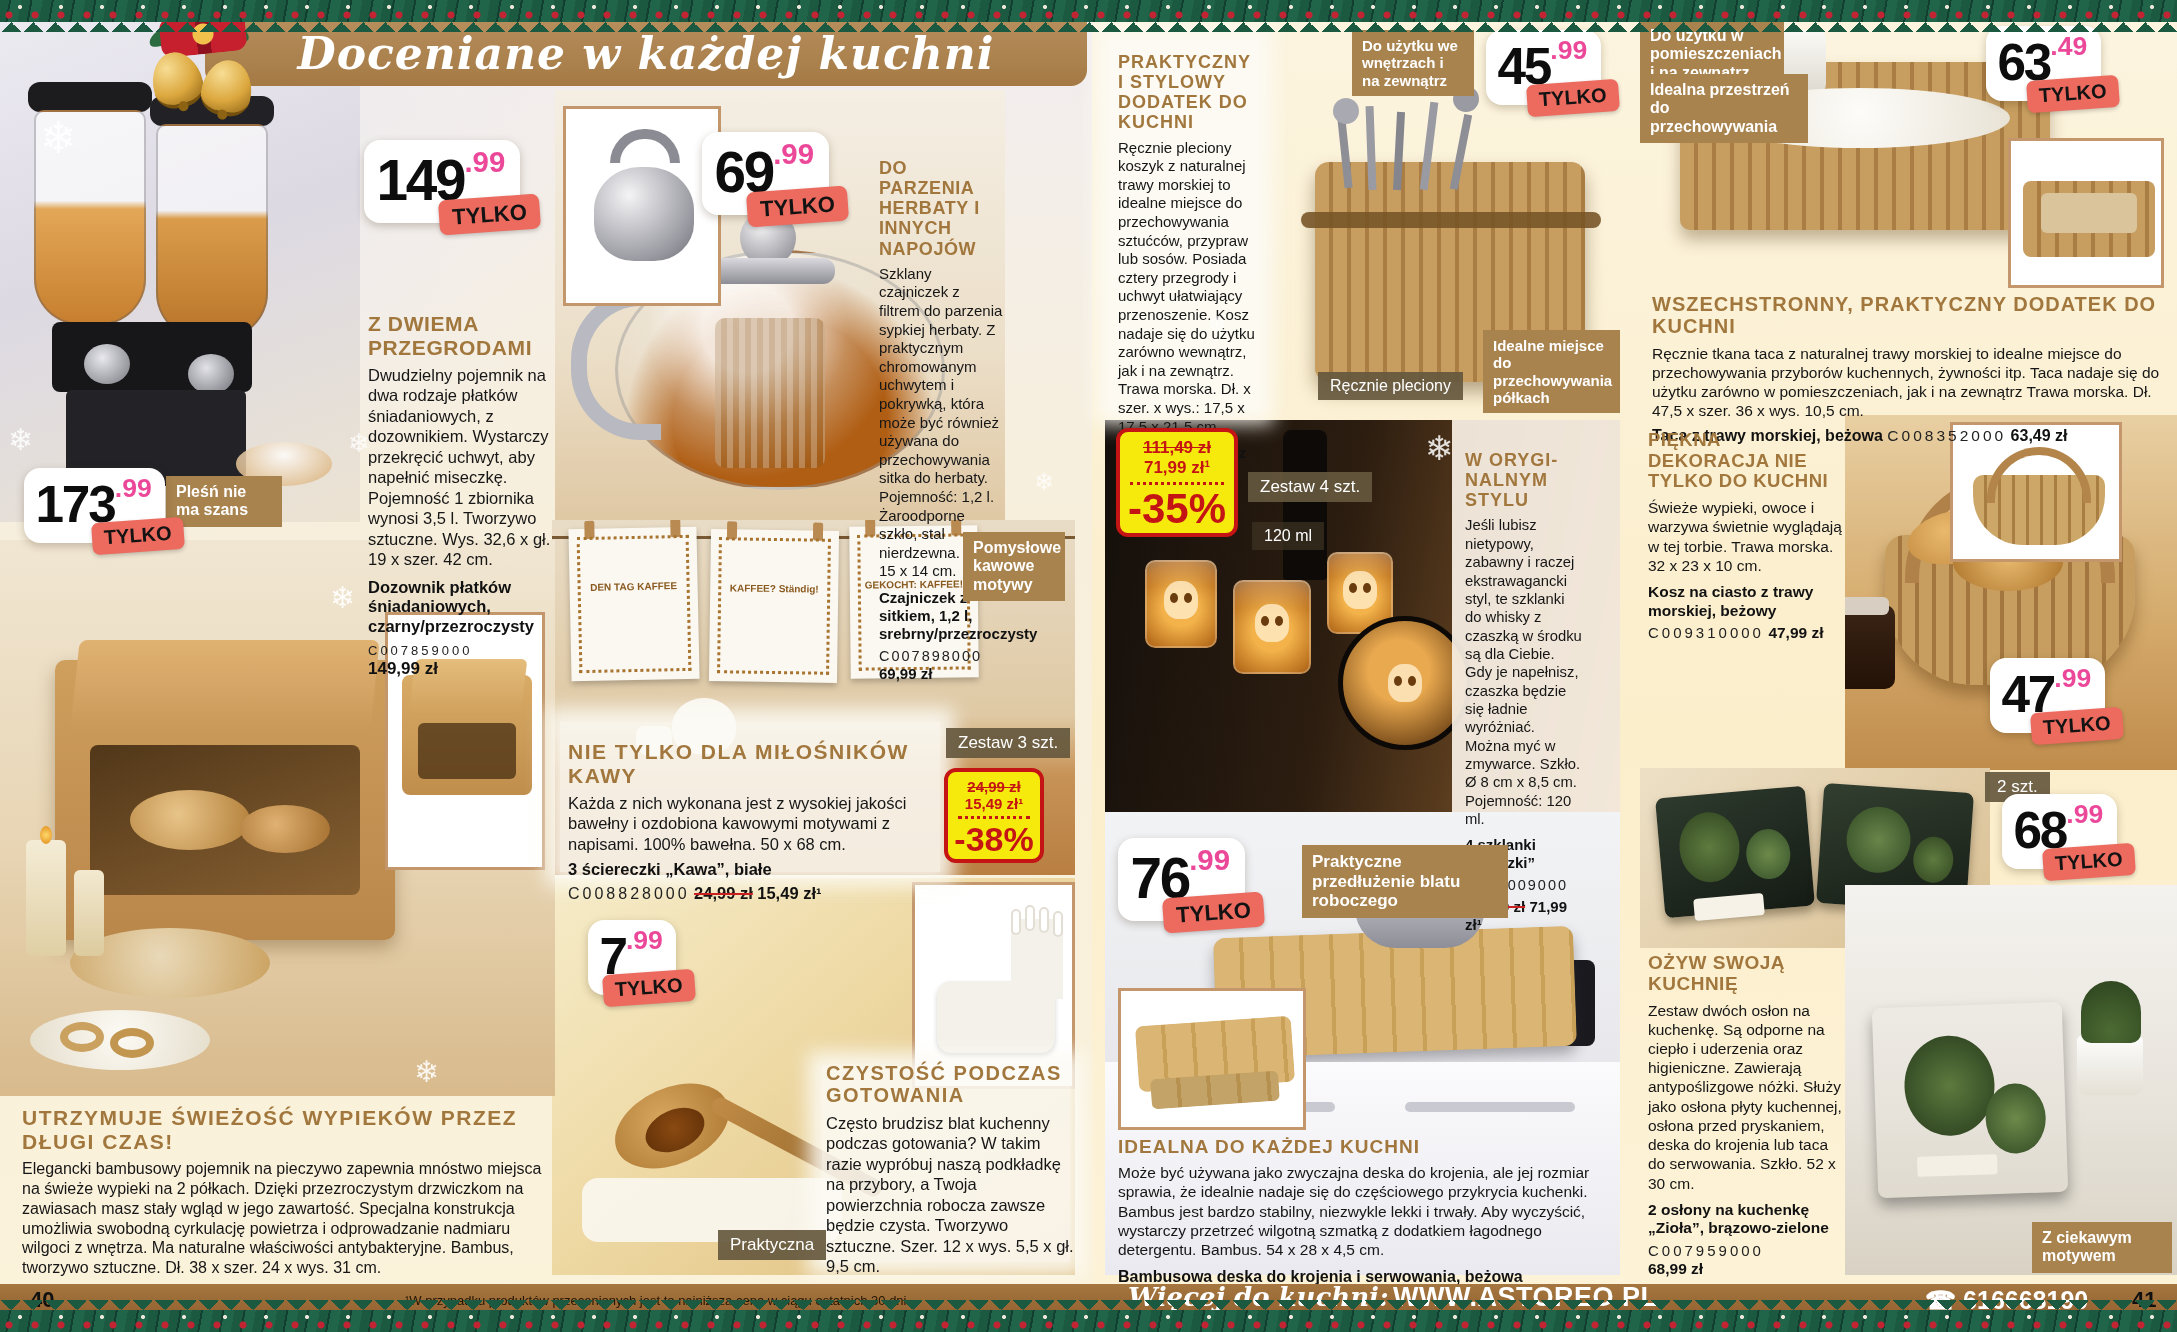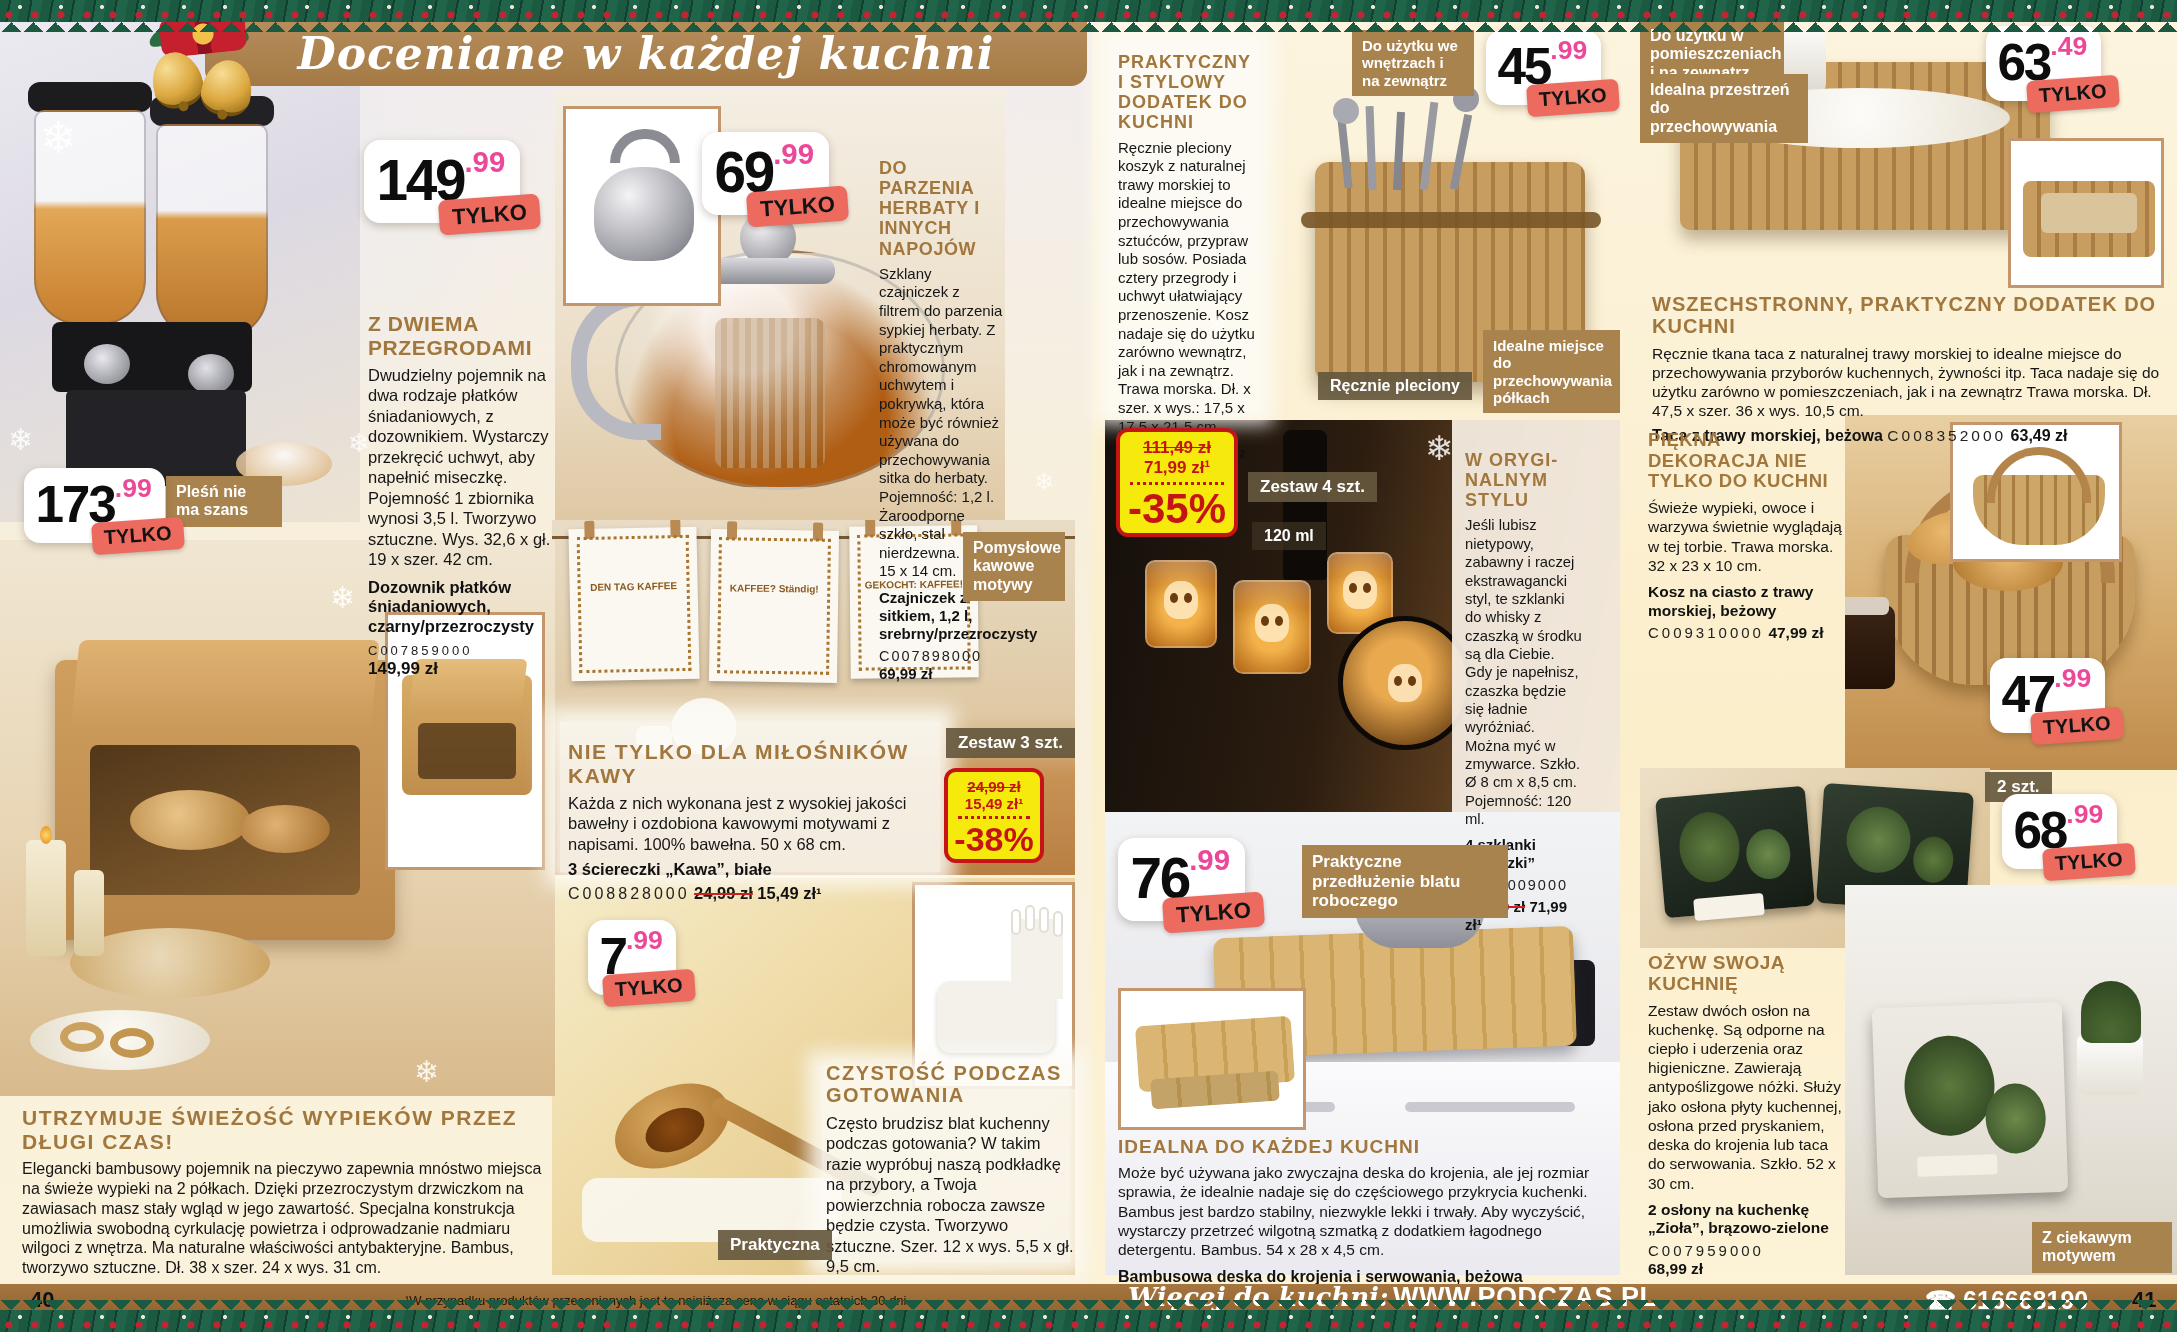--- a/index.html
+++ b/index.html
@@ -39,21 +39,21 @@
   
   .price-card{position:absolute;background:#fff;border-radius:16px;padding:.25em .7em .45em .6em;
     box-shadow:0 3px 8px rgba(60,40,10,.25);z-index:30;white-space:nowrap}
   .p-int{font-weight:bold;font-size:2.7em;letter-spacing:-.04em;color:#0d0d0d}
   .p-dec{font-weight:bold;font-size:1.4em;vertical-align:.95em;color:#ec4899}
   .p-dec::before{content:"."}
   .tylko{position:absolute;right:-.9em;bottom:-.45em;background:#ec6a5e;color:#131313;font-weight:bold;
     font-size:1.05em;line-height:1;padding:.3em .6em;border-radius:.35em;transform:rotate(-4deg);box-shadow:0 2px 4px rgba(0,0,0,.2)}
   
   .badge-brown{position:absolute;background:#a9834e;color:#fff;font-weight:bold;padding:7px 10px;line-height:1.15;z-index:25}
-  .badge-dark{position:absolute;background:rgba(101,88,62,.92);color:#fff;font-weight:bold;padding:5px 12px;line-height:1.15;z-index:25}
+  .badge-dark{position:absolute;background:rgba(101,88,62,.92);color:#fff;font-weight:normal;padding:5px 12px;line-height:1.15;z-index:25}
   
   .title-gold{color:#a1773d;font-weight:bold;letter-spacing:.6px;line-height:1.12}
   .desc{color:#161616;line-height:1.24}
   .pname{font-weight:bold;color:#111;line-height:1.2}
   .code{letter-spacing:3px;color:#222}
   .pprice{font-weight:bold;color:#111}
   .strike{text-decoration:line-through;text-decoration-color:#cc1f1f;text-decoration-thickness:2px}
   .txtblock{position:absolute;z-index:20}
   .txtblock .desc{margin-top:6px}
   .txtblock .pname{margin-top:8px}
@@ -433,21 +433,21 @@
     <div class="codeline"><span class="code" style="font-size:15px">C007959000</span></div>
     <div class="pprice" style="font-size:15.5px">68,99 zł</div>
   </div>
   <div class="badge-brown" style="left:2032px;top:1222px;width:140px;font-size:16px">Z ciekawym motywem</div>
 
   <div class="footerbar">
     <span class="pg" style="left:30px">40</span>
     <span class="note">¹W przypadku produktów przecenionych jest to najniższa cena w ciągu ostatnich 30 dni.</span>
     <span class="abs" style="left:1128px;top:-2px">
       <span class="fscript">Więcej do kuchni:</span>
-      <span class="fsite">WWW.PODCZAS.PL</span>
+      <span class="fsite">WWW.ASTOREO.PL</span>
     </span>
     <span class="fphone">
       <span>☎</span>
       <span>616668190</span>
     </span>
     <span class="pg" style="left:2132px">41</span>
   </div>
 
   <div class="garland top"></div>
   <div class="garland bottom"></div>

